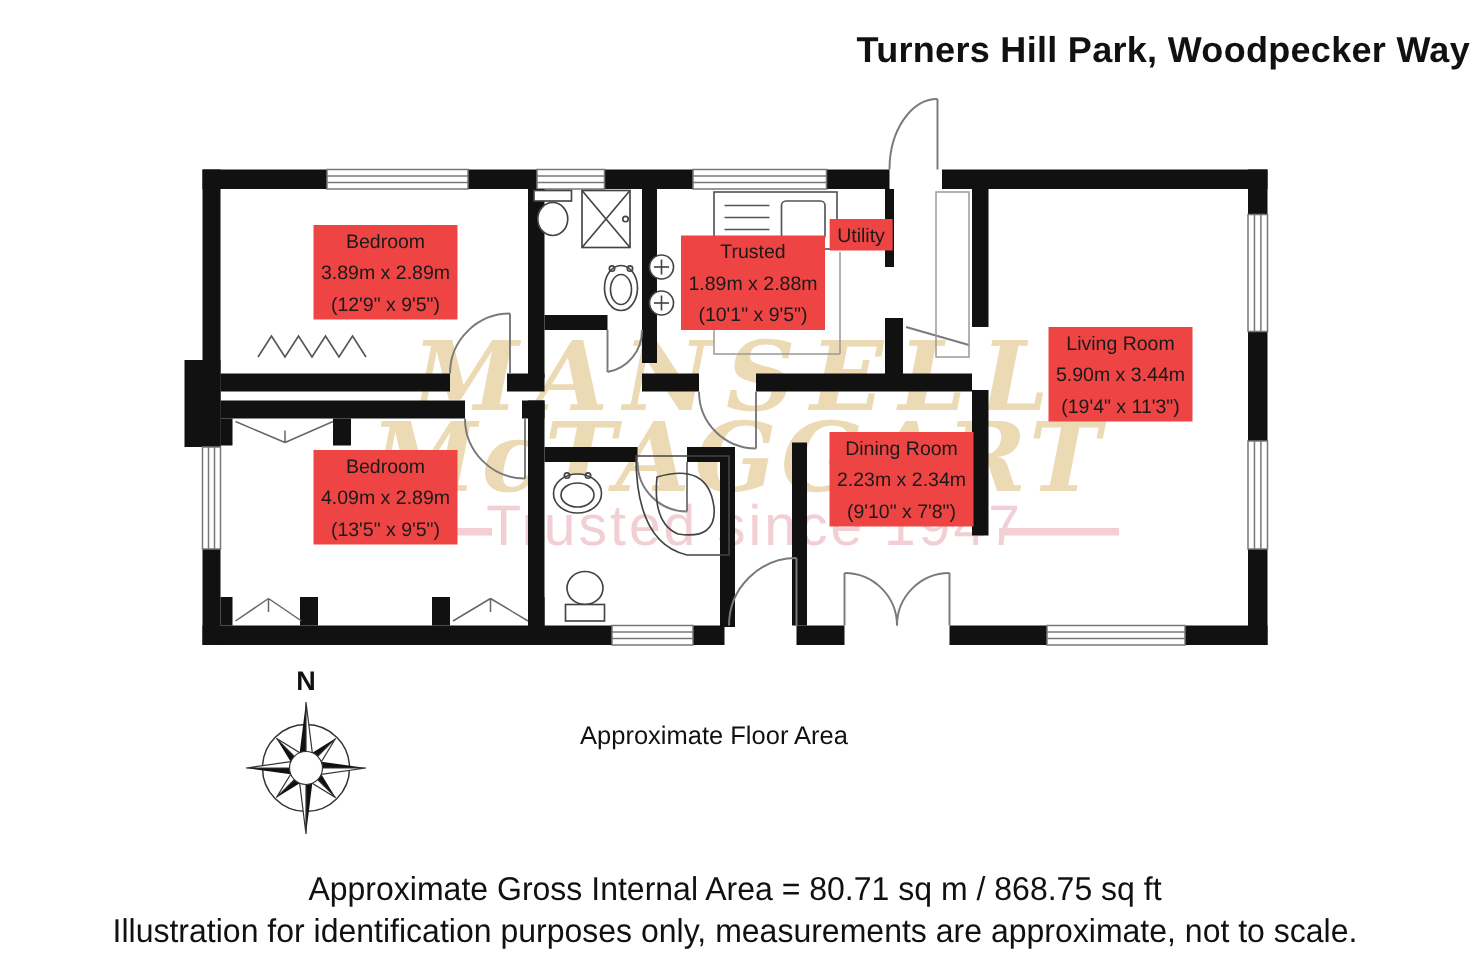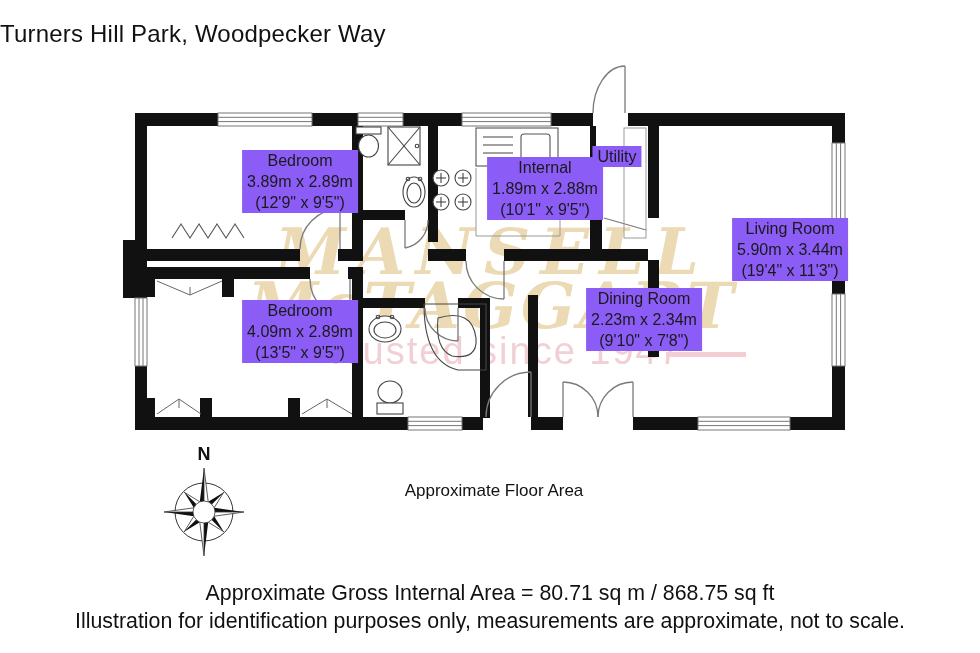--- a/index.html
+++ b/index.html
@@ -1,33 +1,33 @@
 <!DOCTYPE html>
 <html><head>
 <meta charset="utf-8">
 <style>
   html,body{margin:0;padding:0;background:#fff;}
   .stage{position:relative;width:980px;height:653px;background:#fff;overflow:hidden;
          font-family:"Liberation Sans",sans-serif;color:#111;}
-  .title{position:absolute;top:20px;left:0;width:100%;text-align:left;
-         font-size:24px;font-weight:normal;letter-spacing:0.2px;}
+  .title{position:absolute;top:20px;left:0;width:100%;text-align:right;
+         font-size:24px;font-weight:bold;letter-spacing:0.2px;}
   .wm1,.wm2{position:absolute;left:492px;transform:translateX(-50%);white-space:nowrap;
          font-family:"DejaVu Serif",serif;font-style:italic;font-weight:bold;
          color:#e9d6ab;opacity:0.9;z-index:1;}
   .wm1{top:214px;font-size:64px;letter-spacing:10px;}
   .wm2{top:268px;font-size:64px;letter-spacing:3px;}
   .wm3{position:absolute;left:503px;top:330px;transform:translateX(-50%);white-space:nowrap;
        font-size:38px;letter-spacing:2px;color:#f1cdd2;opacity:0.95;z-index:1;}
   svg.plan{position:absolute;left:0;top:0;z-index:2;}
   .room-label{position:absolute;transform:translateX(-50%);text-align:center;z-index:3;
-       font-size:16px;line-height:21px;color:#1a1a1a;white-space:nowrap;
-       background:#8b5cf6;padding:0 5px;margin-left:43px;}
+       font-size:13px;line-height:21px;color:#1a1a1a;white-space:nowrap;
+       background:#ef4444;padding:0 5px;}
   .north{position:absolute;left:204px;top:444px;transform:translateX(-50%);z-index:3;
        font-size:18px;font-weight:bold;}
-  .floor-area{position:absolute;left:494px;top:480px;transform:translateX(-50%);
+  .floor-area{position:absolute;left:476px;top:480px;transform:translateX(-50%);
        text-align:center;font-size:17px;line-height:22px;z-index:3;}
   .footer{position:absolute;left:0;width:100%;text-align:center;z-index:3;
        font-size:22px;transform:scaleX(0.97);}
   .footer.l1{top:580px;}
   .footer.l2{top:608px;}
 </style>
 </head>
 <body>
 
 <div class="stage">
@@ -268,21 +268,21 @@
       <circle r="11" fill="#fff" stroke="#333" stroke-width="0.8"></circle>
     </g>
   </svg>
 
   <div class="room-label" style="left:257px;top:150px;">
     <div>Bedroom</div>
     <div>3.89m x 2.89m</div>
     <div>(12'9" x 9'5")</div>
   </div>
   <div class="room-label" style="left:502px;top:157px;">
-    <div>Internal</div>
+    <div>Trusted</div>
     <div>1.89m x 2.88m</div>
     <div>(10'1" x 9'5")</div>
   </div>
   <div class="room-label" style="left:574px;top:146px;">
     <div>Utility</div>
   </div>
   <div class="room-label" style="left:747px;top:218px;">
     <div>Living Room</div>
     <div>5.90m x 3.44m</div>
     <div>(19'4" x 11'3")</div>

